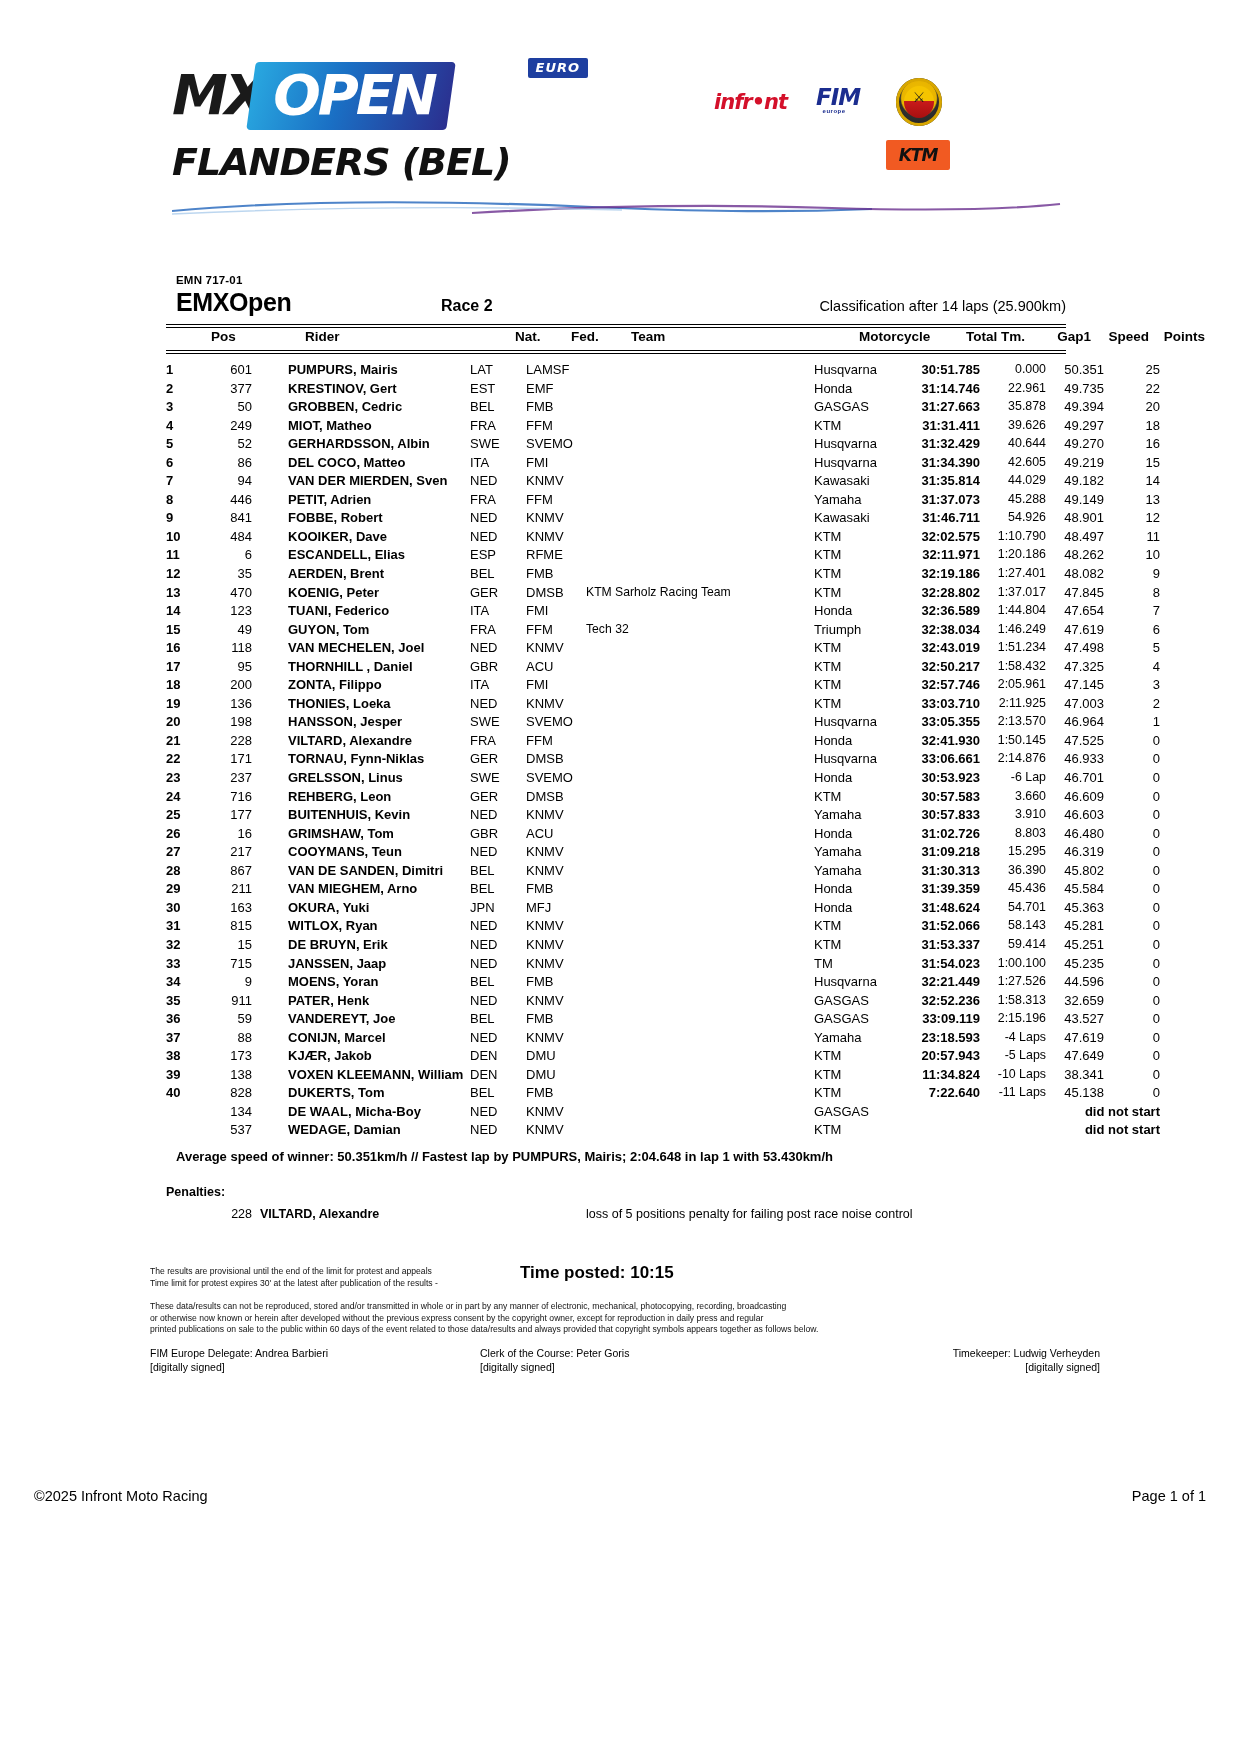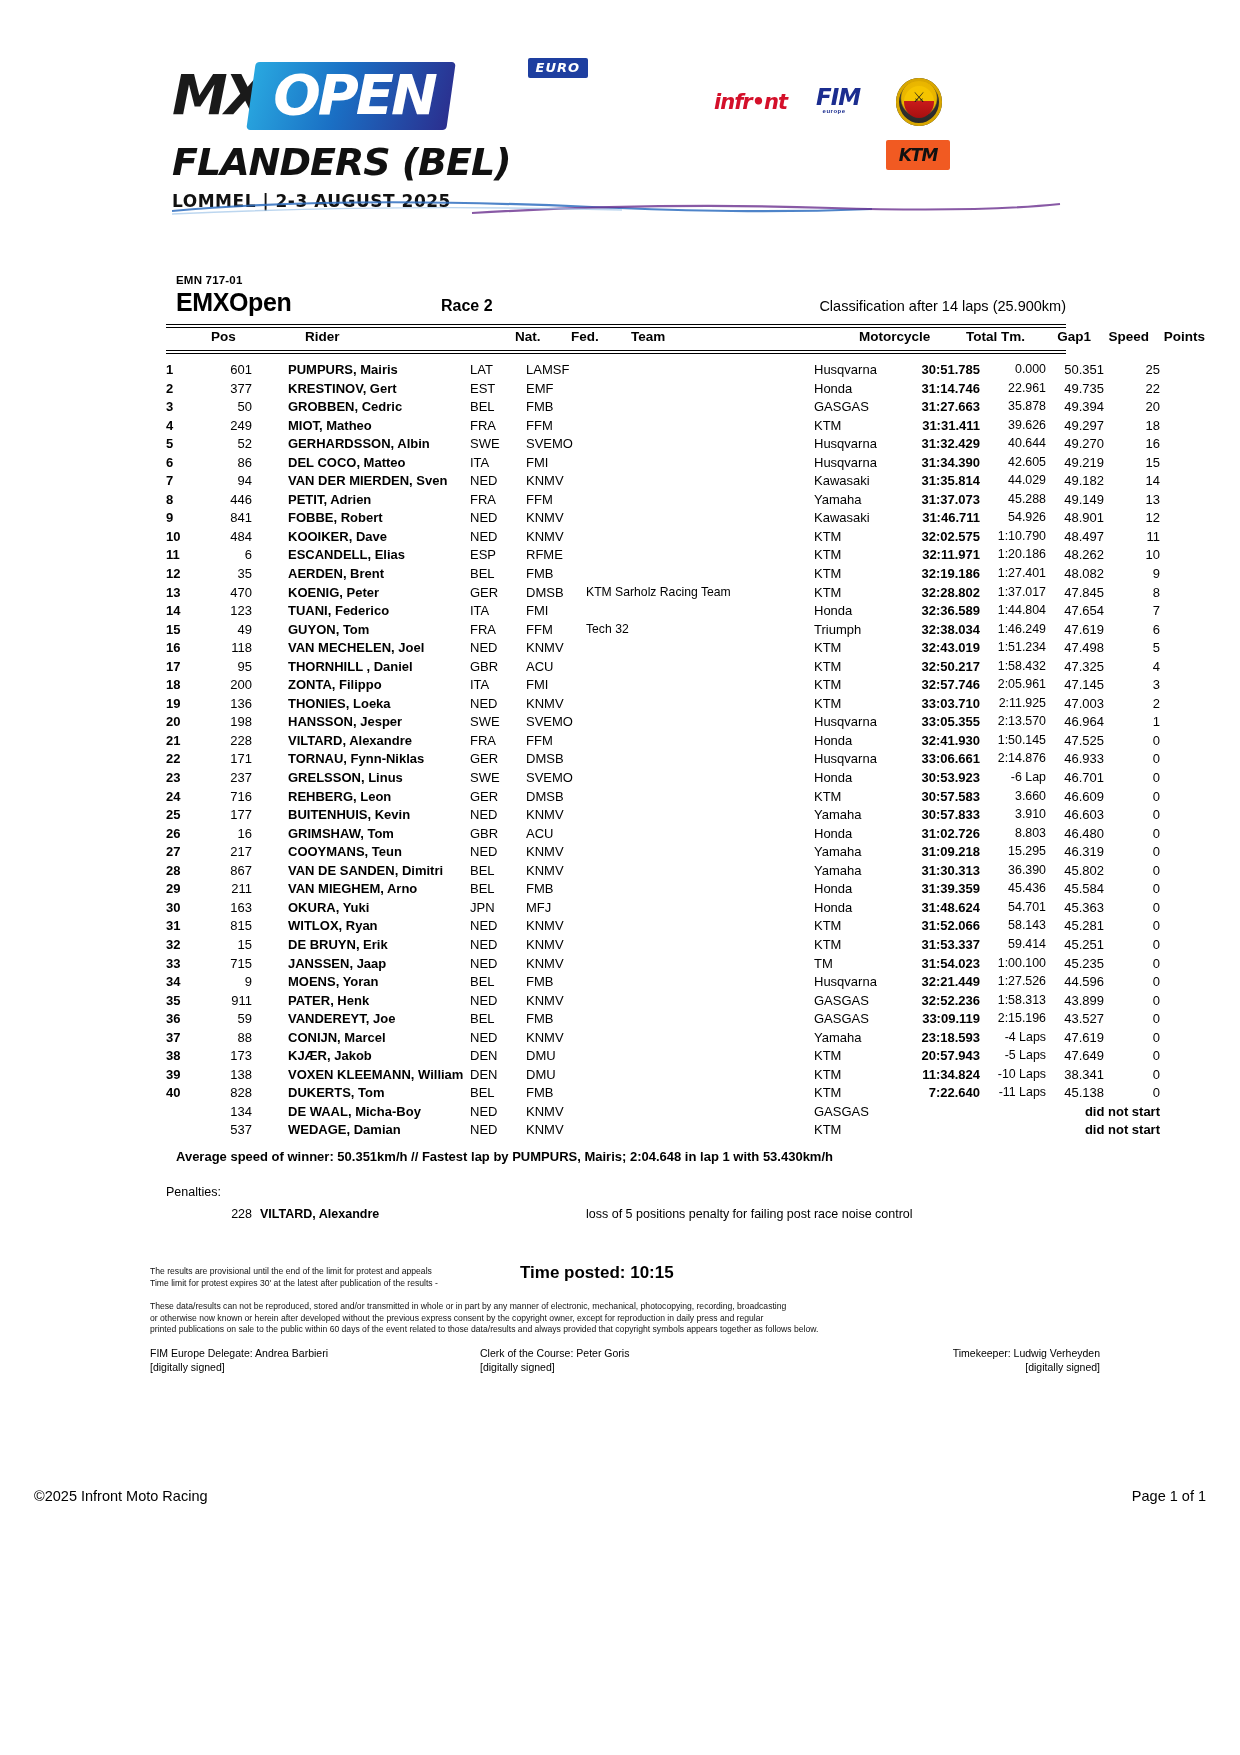--- a/index.html
+++ b/index.html
@@ -300,21 +300,21 @@
     left: 176px;
     width: 890px;
     font-size: 13px;
     font-weight: bold;
     white-space: nowrap;
   }
   .penalties-head {
     position: absolute;
     left: 166px;
     font-size: 12.5px;
-    font-weight: normal;
+    font-weight: bold;
   }
   .penalty-row {
     position: absolute;
     left: 166px;
     width: 900px;
     font-size: 12.5px;
     height: 18px;
   }
   .penalty-row > span { position: absolute; white-space: nowrap; }
   .p-num  { left: 26px; width: 60px; text-align: right; font-weight: normal; }
@@ -368,21 +368,20 @@
 <body>
 
 <div class="banner">
 
   <div class="event-logo-block">
     <div class="mx-logo">
       <span class="mx-logo-text mx-dark">MX</span><span class="mx-logo-text mx-open"><span>OPEN</span></span>
       <span class="euro-badge">EURO</span>
     </div>
     <div class="flanders">FLANDERS (BEL)</div>
-    <div class="lommel">LOMMEL | 2-3 AUGUST 2025</div>
   </div>
 
   <div class="sponsor-row">
     <div class="infront-logo">infr•nt</div>
     <div class="fim-logo">
       <div class="fim-main">FIM</div>
       <div class="fim-sub">europe</div>
     </div>
     <div class="fmb-crest">
       <div class="fmb-inner">
@@ -841,21 +840,21 @@
       </div>
       <div class="row">
         <span class="c-pos">35</span>
         <span class="c-num">911</span>
         <span class="c-rider">PATER, Henk</span>
         <span class="c-nat">NED</span>
         <span class="c-fed">KNMV</span>
         <span class="c-moto">GASGAS</span>
         <span class="c-time">32:52.236</span>
         <span class="c-gap">1:58.313</span>
-        <span class="c-speed">43.899</span>
+        <span class="c-speed">32.659</span>
         <span class="c-points">0</span>
       </div>
       <div class="row">
         <span class="c-pos">36</span>
         <span class="c-num">59</span>
         <span class="c-rider">VANDEREYT, Joe</span>
         <span class="c-nat">BEL</span>
         <span class="c-fed">FMB</span>
         <span class="c-moto">GASGAS</span>
         <span class="c-time">33:09.119</span>

